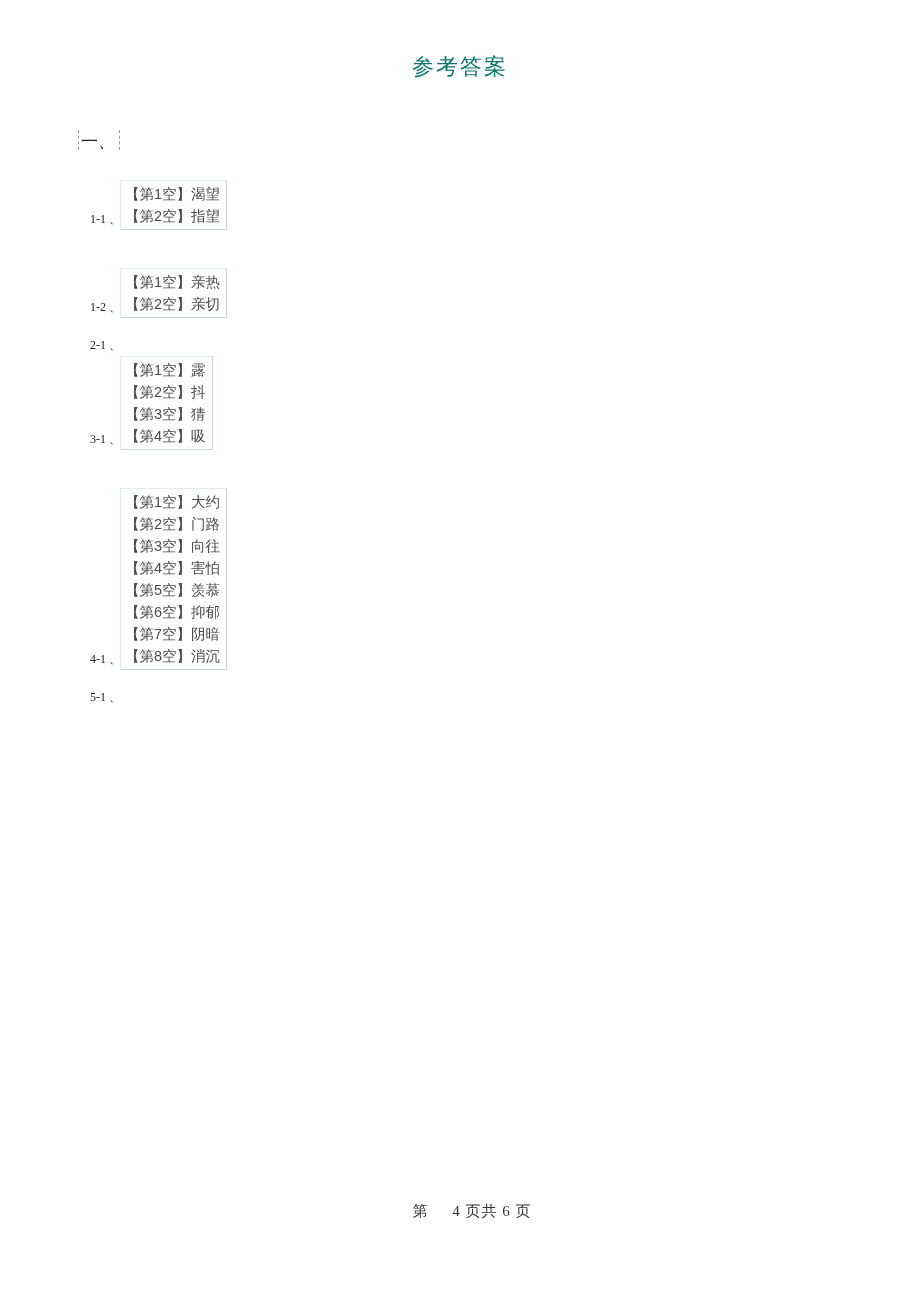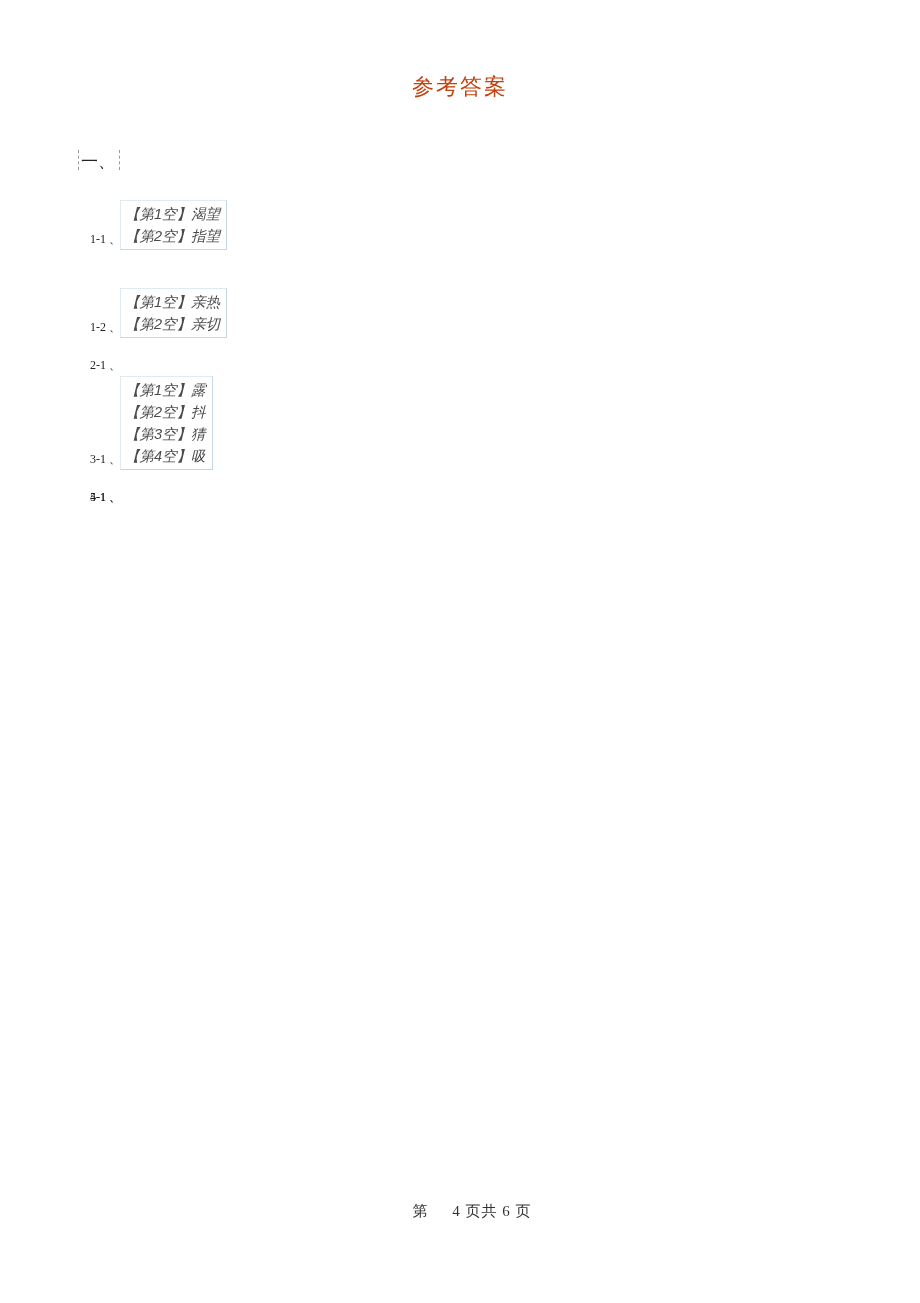--- a/index.html
+++ b/index.html
@@ -5,23 +5,23 @@
     * { margin: 0; padding: 0; box-sizing: border-box; }
     body {
       width: 920px;
       height: 1303px;
       background: #fff;
       font-family: "SimSun", "宋体", serif;
       position: relative;
     }
     .page-title {
       text-align: center;
-      padding-top: 72px;
+      padding-top: 52px;
       font-size: 22px;
-      color: #c2410c;
+      color: #0f766e;
       letter-spacing: 2px;
     }
     .section-header {
       margin-top: 48px;
       margin-left: 78px;
       font-size: 17px;
       color: #222;
       display: flex;
       align-items: center;
     }
@@ -58,21 +58,20 @@
       color: #222;
     }
     .answer-box {
       margin-left: 42px;
       border: 1px solid #c5d6e8;
       border-top-color: #e0eaf3;
       border-left-color: #e0eaf3;
       display: inline-block;
       background: #fff;
       padding: 2px 6px 2px 4px;
-      font-style: italic;
     }
     .answer-line {
       font-size: 14.5px;
       color: #4b4b4b;
       line-height: 22px;
       white-space: nowrap;
       font-family: "Microsoft YaHei", "SimSun", sans-serif;
     }
     .footer {
       position: absolute;
@@ -121,20 +120,30 @@
     <div class="answer-box">
       <div class="answer-line">【第1空】露</div>
       <div class="answer-line">【第2空】抖</div>
       <div class="answer-line">【第3空】猜</div>
       <div class="answer-line">【第4空】吸</div>
     </div>
   </div>
 
   <div class="answer-group">
     <span class="qnum">4-1 、</span>
+    <div class="answer-box">
+      <div class="answer-line">【第1空】大约</div>
+      <div class="answer-line">【第2空】门路</div>
+      <div class="answer-line">【第3空】向往</div>
+      <div class="answer-line">【第4空】害怕</div>
+      <div class="answer-line">【第5空】羡慕</div>
+      <div class="answer-line">【第6空】抑郁</div>
+      <div class="answer-line">【第7空】阴暗</div>
+      <div class="answer-line">【第8空】消沉</div>
+    </div>
   </div>
 
   <div class="answer-group">
     <span class="qnum">5-1 、</span>
   </div>
 
 </div>
 
 <div class="footer">
   <span>第</span>

